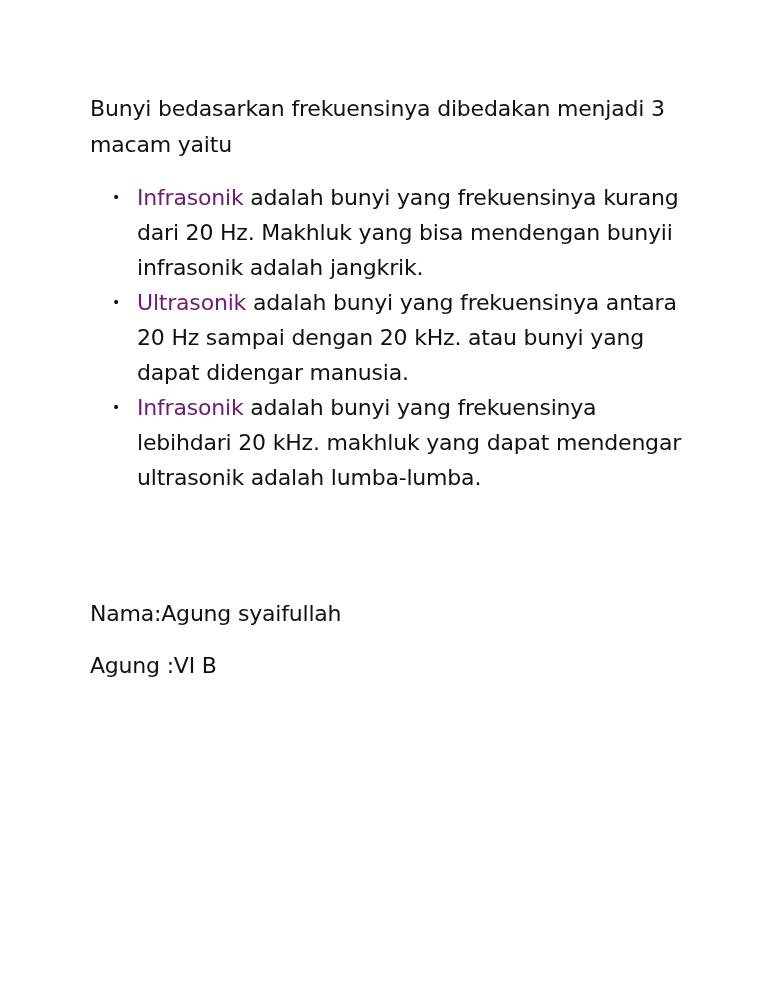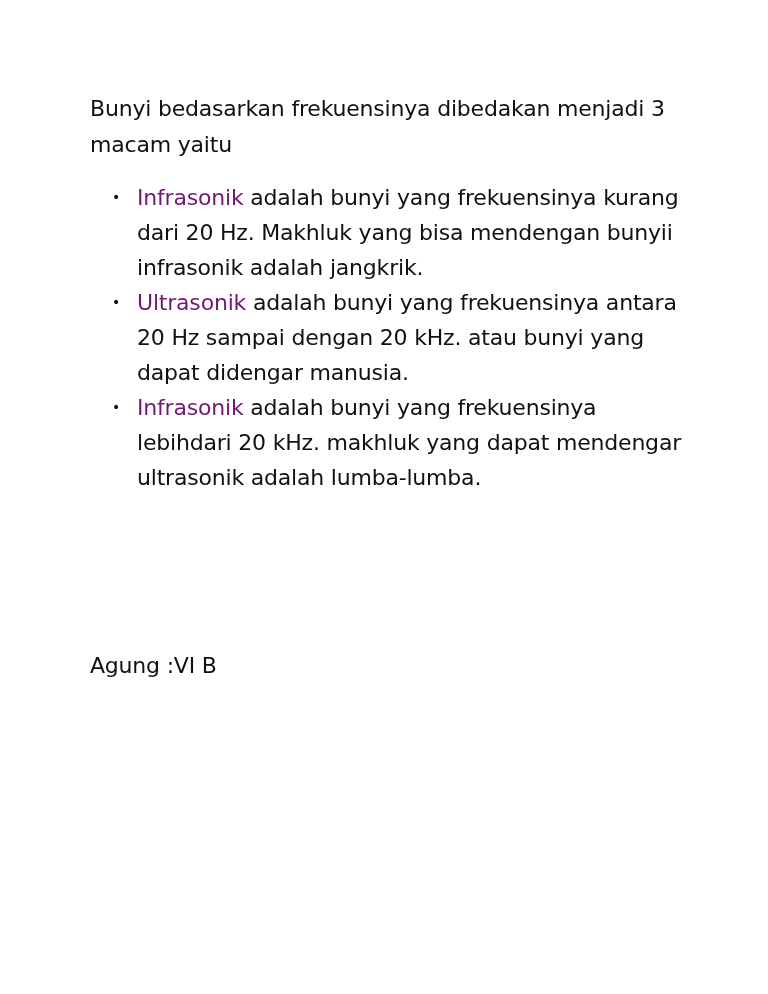--- a/index.html
+++ b/index.html
@@ -84,15 +84,16 @@
     <li class="list-item">
       <span class="bullet">•</span>
       <span class="term">Ultrasonik</span><span> adalah bunyi yang frekuensinya antara 20 Hz sampai dengan 20 kHz. atau bunyi yang dapat didengar manusia.</span>
     </li>
     <li class="list-item">
       <span class="bullet">•</span>
       <span class="term">Infrasonik</span><span> adalah bunyi yang frekuensinya lebihdari 20 kHz. makhluk yang dapat mendengar ultrasonik adalah lumba-lumba.</span>
     </li>
   </ul>
 
+  <p class="info name">Nama:Agung syaifullah</p>
   <p class="info kelas">Agung :VI B</p>
 
 </div>
 
 </body></html>

